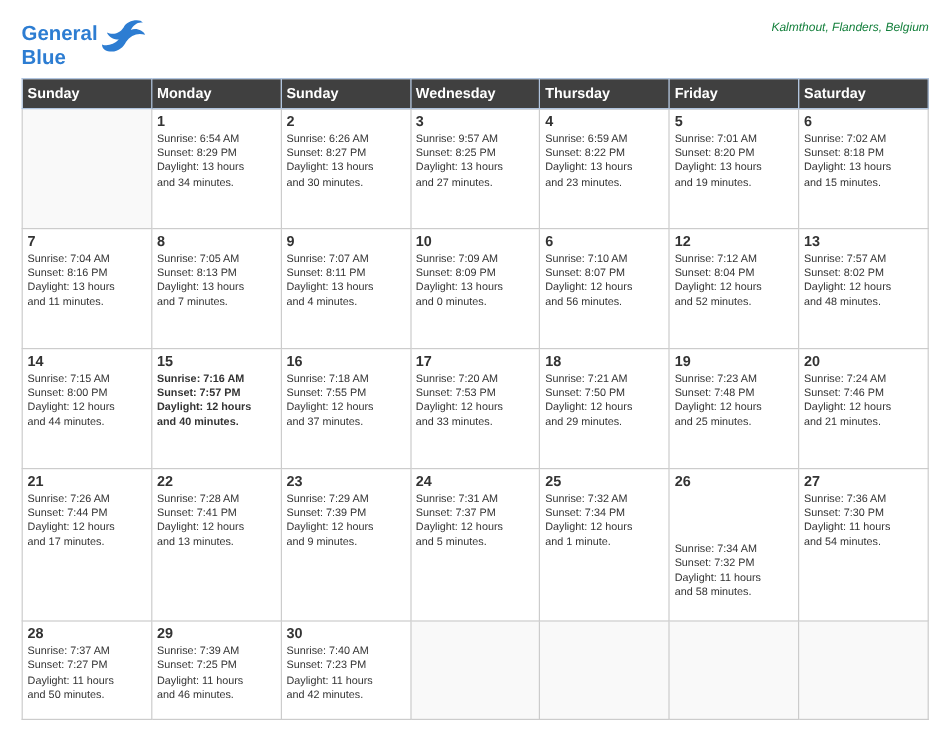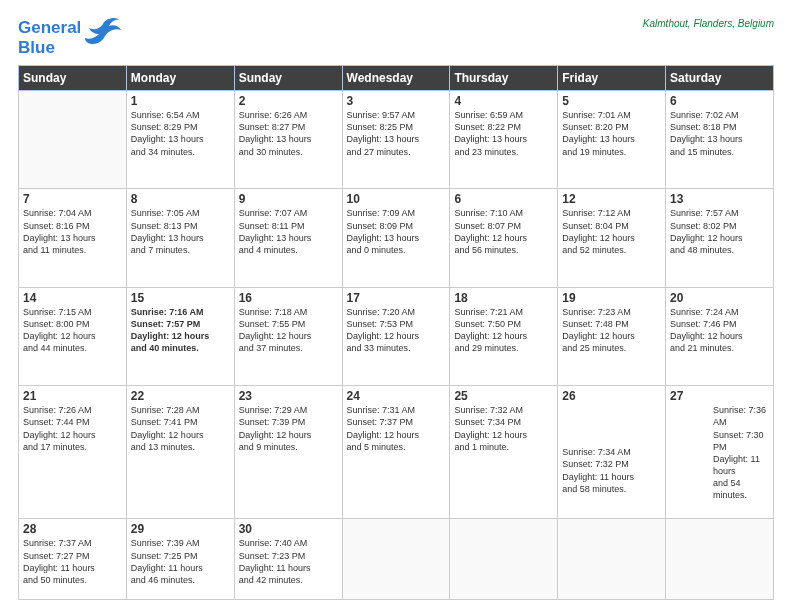--- a/index.html
+++ b/index.html
@@ -303,21 +303,21 @@
           </td>
           <td>
             <span class="day-num">26</span>
             <div class="cell-info" style="white-space: pre-line; margin-top: 43px;">Sunrise: 7:34 AM
 Sunset: 7:32 PM
 Daylight: 11 hours
 and 58 minutes.</div>
           </td>
           <td>
             <span class="day-num">27</span>
-            <div class="cell-info" style="white-space: pre-line; margin-left: 43px;">Sunrise: 7:36 AM
+            <div class="cell-info" style="white-space: pre-line;">Sunrise: 7:36 AM
 Sunset: 7:30 PM
 Daylight: 11 hours
 and 54 minutes.</div>
           </td>
         </tr>
         <tr>
           <td>
             <span class="day-num">28</span>
             <div class="cell-info" style="white-space: pre-line;">Sunrise: 7:37 AM
 Sunset: 7:27 PM

